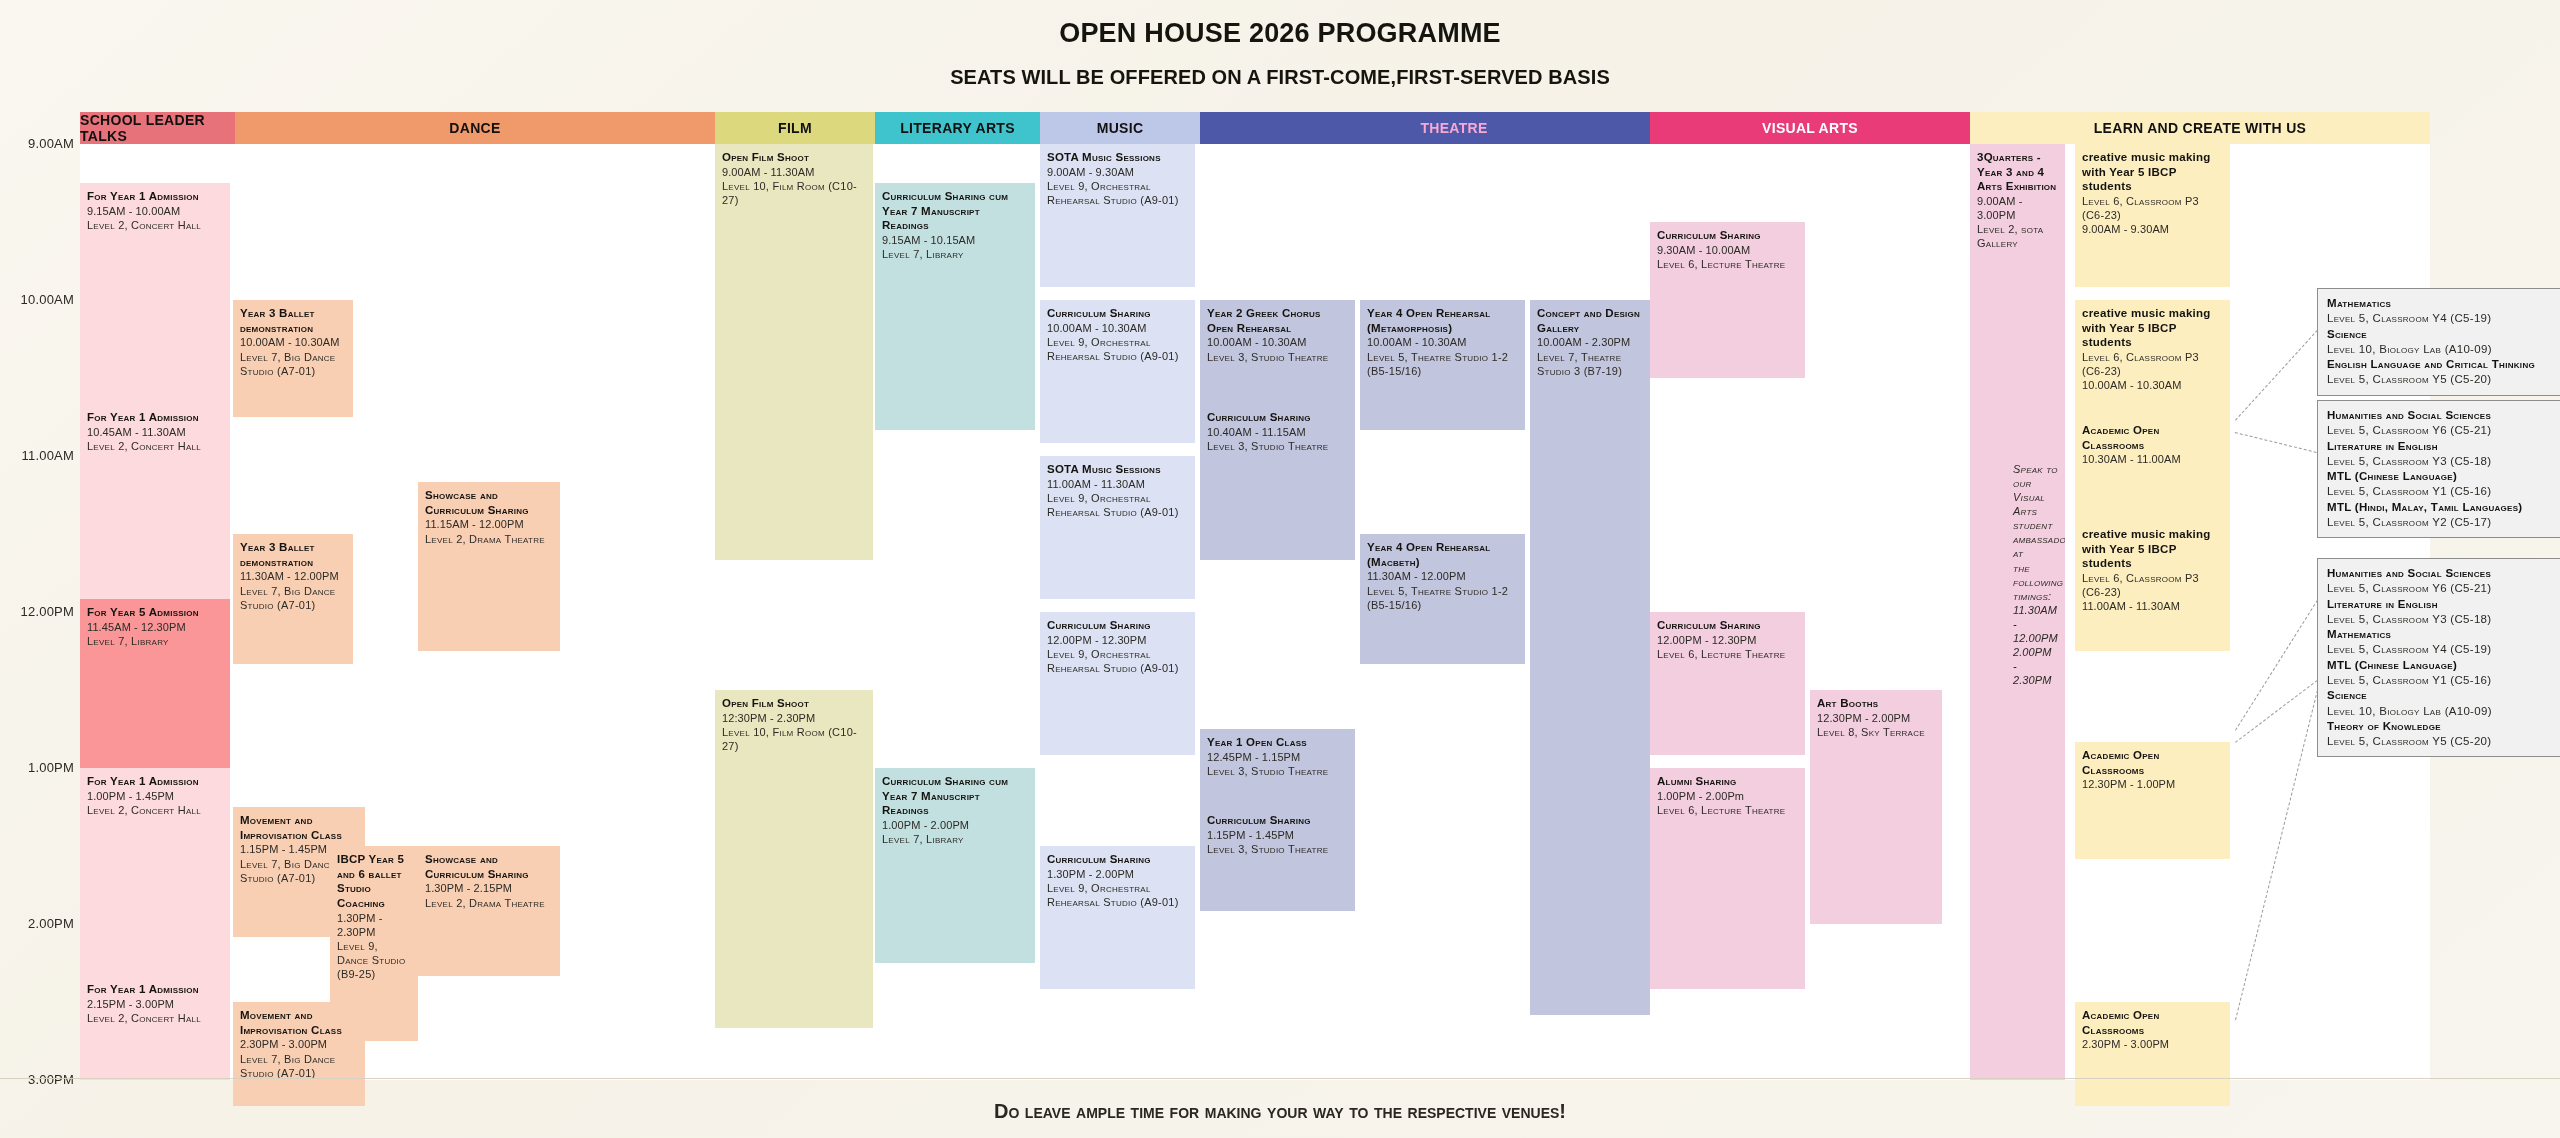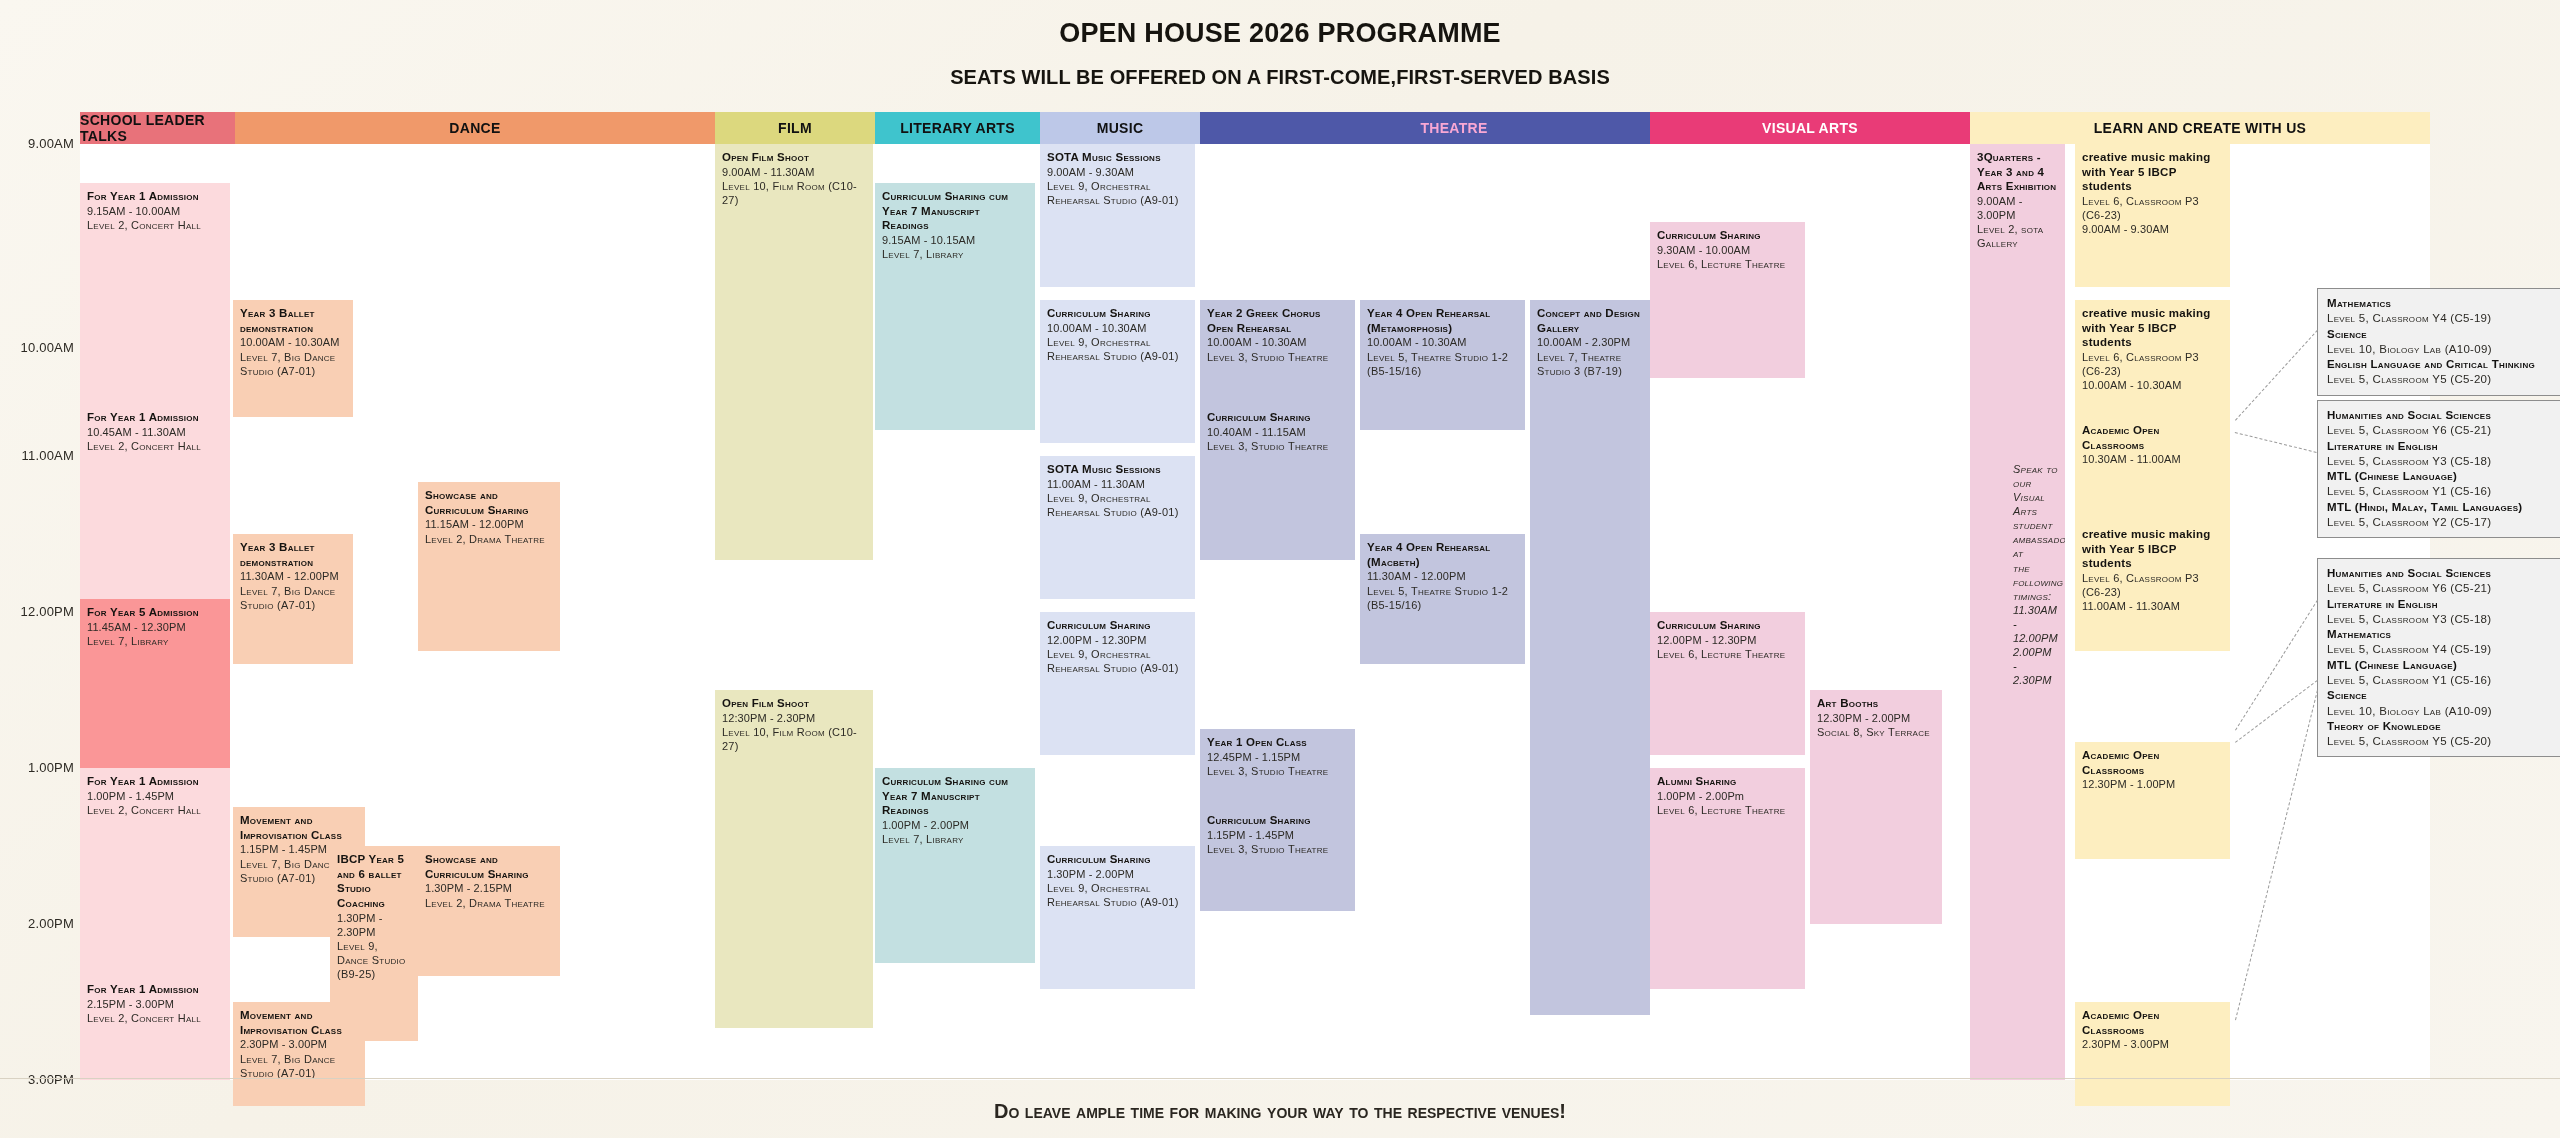--- a/index.html
+++ b/index.html
@@ -148,21 +148,21 @@
         <div class="colhead" style="left: 155px; width: 480px; background: rgb(240, 153, 106); color: rgb(17, 17, 17);">DANCE</div>
         <div class="colhead" style="left: 635px; width: 160px; background: rgb(220, 216, 126); color: rgb(17, 17, 17);">FILM</div>
         <div class="colhead" style="left: 795px; width: 165px; background: rgb(63, 196, 205); color: rgb(17, 17, 17); text-align: right;">LITERARY ARTS</div>
         <div class="colhead" style="left: 960px; width: 160px; background: rgb(189, 200, 232); color: rgb(17, 17, 17);">MUSIC</div>
         <div class="colhead" style="left: 1120px; width: 508px; background: rgb(78, 88, 168); color: #f9a8d4;">THEATRE</div>
         <div class="colhead" style="left: 1570px; width: 320px; background: rgb(233, 59, 119); color: rgb(255, 255, 255);">VISUAL ARTS</div>
         <div class="colhead" style="left: 1890px; width: 460px; background: rgb(253, 238, 192); color: rgb(17, 17, 17);">LEARN AND CREATE WITH US</div>
       </div>
     <div id="ticks">
         <div class="tick" style="top: 24px;">9.00AM</div>
-        <div class="tick" style="top: 180px; margin-top: 48px;">10.00AM</div>
+        <div class="tick" style="top: 180px;">10.00AM</div>
         <div class="tick" style="top: 336px;">11.00AM</div>
         <div class="tick" style="top: 492px;">12.00PM</div>
         <div class="tick" style="top: 648px;">1.00PM</div>
         <div class="tick" style="top: 804px;">2.00PM</div>
         <div class="tick" style="top: 960px;">3.00PM</div>
       </div>
     <div id="blocks">
         <div class="ev" style="left: 0px; width: 150px; top: 71px; height: 221px; background: rgb(252, 218, 221);">
           <span class="t">For Year 1 Admission</span>
           <span class="m">9.15AM - 10.00AM</span>
@@ -314,21 +314,21 @@
           <span class="l">Level 6, Lecture Theatre</span>
         </div>
         <div class="ev" style="left: 1570px; width: 155px; top: 656px; height: 221px; background: rgb(242, 206, 222);">
           <span class="t">Alumni Sharing</span>
           <span class="m">1.00PM - 2.00Pm</span>
           <span class="l">Level 6, Lecture Theatre</span>
         </div>
         <div class="ev" style="left: 1730px; width: 132px; top: 578px; height: 234px; background: rgb(242, 206, 222);">
           <span class="t">Art Booths</span>
           <span class="m">12.30PM - 2.00PM</span>
-          <span class="l">Social 8, Sky Terrace</span>
+          <span class="l">Level 8, Sky Terrace</span>
         </div>
         <div class="ev" style="left: 1890px; width: 95px; top: 32px; height: 936px; background: rgb(242, 206, 222);">
           <span class="t">3Quarters - Year 3 and 4 Arts Exhibition</span>
           <span class="m">9.00AM - 3.00PM</span>
           <span class="l">Level 2, sota Gallery</span>
         </div>
         <div class="ev lower" style="left: 1995px; width: 155px; top: 32px; height: 143px; background: rgb(253, 238, 192);">
           <span class="t">creative music making with Year 5 IBCP students</span>
           <span class="l">Level 6, Classroom P3 (C6-23)</span>
           <span class="m">9.00AM - 9.30AM</span>

